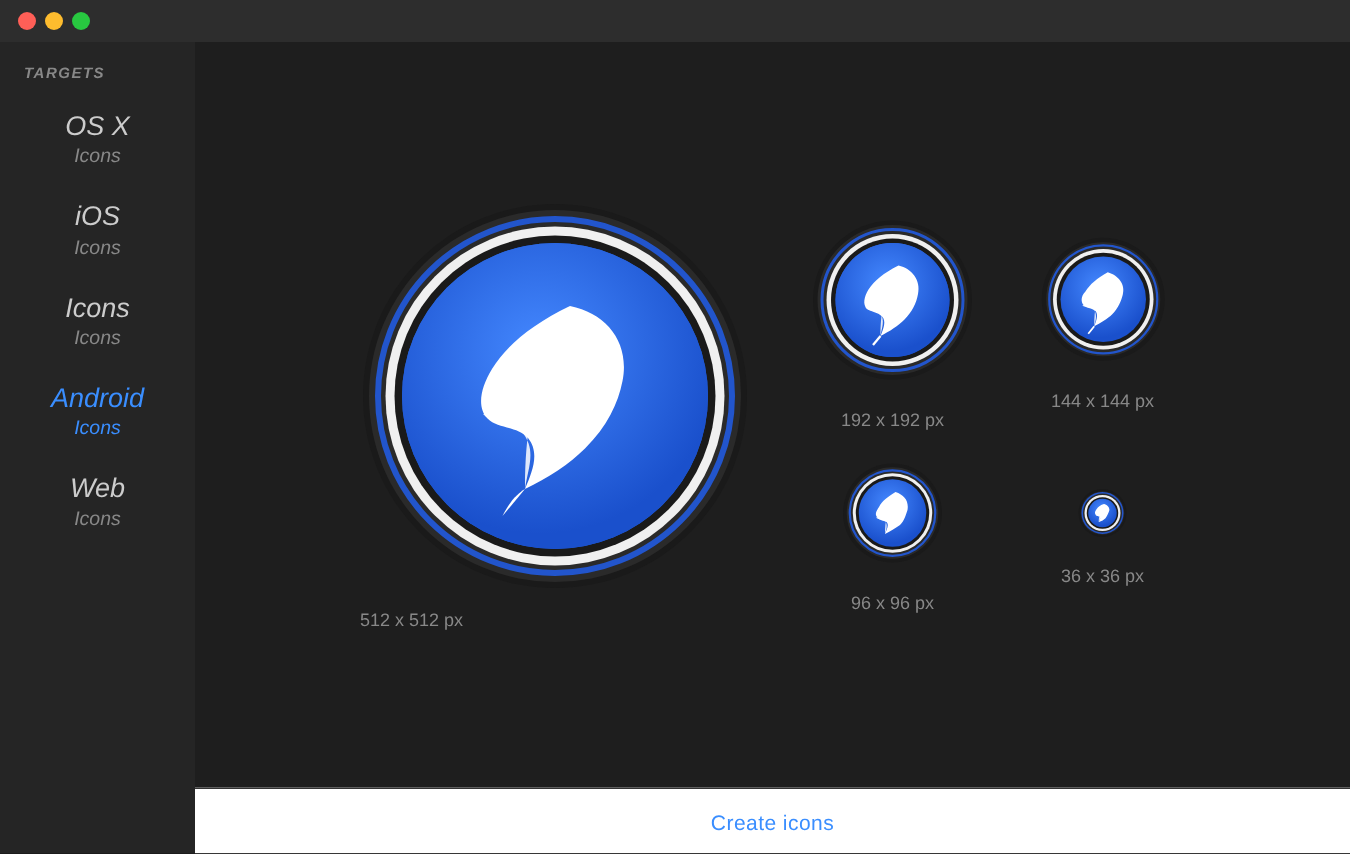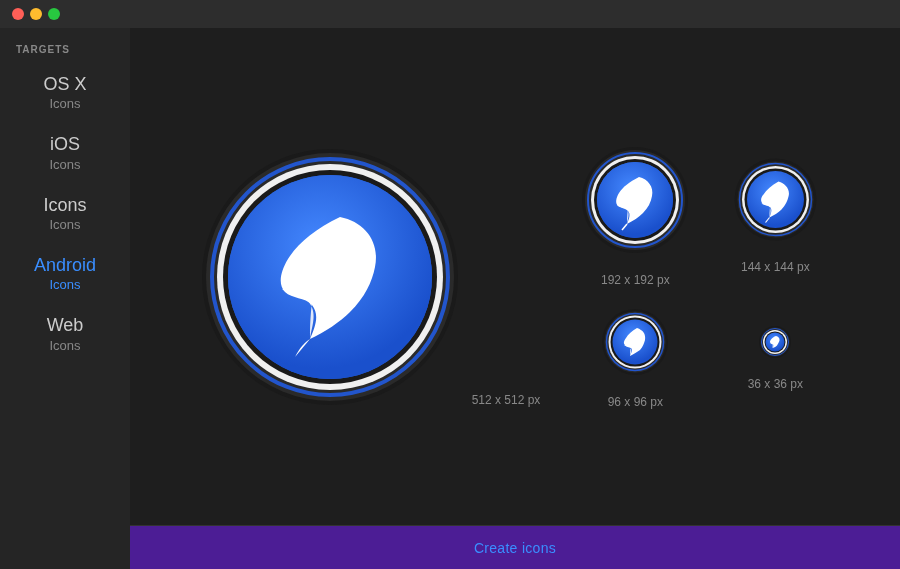--- a/index.html
+++ b/index.html
@@ -42,20 +42,21 @@
       overflow: hidden;
     }
 
     .sidebar {
       width: 130px;
       background: #252525;
       display: flex;
       flex-direction: column;
       padding-top: 8px;
       flex-shrink: 0;
+      font-style: italic;
     }
 
     .sidebar-label {
       color: #888;
       font-size: 10px;
       font-weight: 600;
       letter-spacing: 1px;
       padding: 8px 0 8px 16px;
       text-transform: uppercase;
     }
@@ -99,22 +100,22 @@
       flex: 1;
       display: flex;
       align-items: center;
       justify-content: center;
       padding: 20px 30px;
       gap: 40px;
     }
 
     .main-icon-area {
       display: flex;
-      flex-direction: row;
-      align-items: flex-end;
+      flex-direction: column;
+      align-items: flex-start;
       gap: 12px;
     }
 
     .icon-size-label {
       color: #888;
       font-size: 12px;
       text-align: center;
     }
 
     .icon-grid {
@@ -127,21 +128,21 @@
 
     .icon-item {
       display: flex;
       flex-direction: column;
       align-items: center;
       gap: 18px;
     }
 
     .bottom-bar {
       height: 44px;
-      background: #4c1d95;
+      background: #ffffff;
       border-top: 1px solid #333;
       display: flex;
       align-items: center;
       justify-content: center;
       flex-shrink: 0;
     }
 
     .create-btn {
       color: #3a8eff;
       font-size: 14px;

